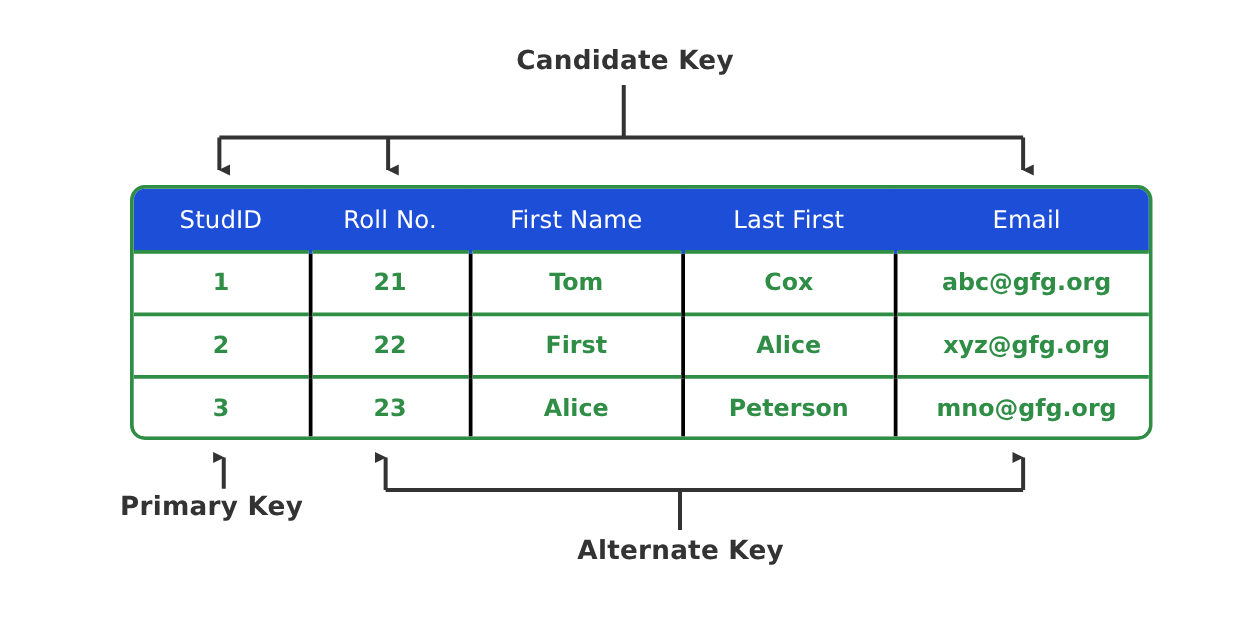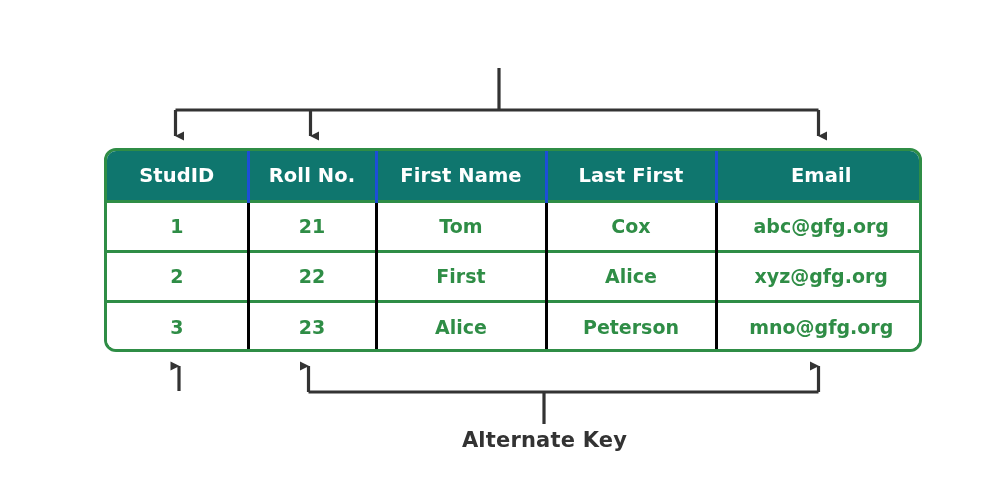--- a/index.html
+++ b/index.html
@@ -84,23 +84,23 @@
     box-sizing: border-box;
   }
   table.db-table tr:first-child th {
     border-top: none;
   }
   table.db-table th:first-child,
   table.db-table td:first-child {
     border-left: none;
   }
   table.db-table thead th {
-    background: #0f766e;
+    background: #1d4ed8;
     color: #ffffff;
-    font-weight: bold;
+    font-weight: normal;
     font-size: 19.5px;
     letter-spacing: 0.1px;
     text-align: center;
   }
   table.db-table thead th.hdr-divider {
     border-left: 3px solid #1d4ed8;
   }
   table.db-table tbody td {
     color: #2f8d46;
     font-weight: bold;
@@ -111,21 +111,23 @@
   .col-rollno   { width: 128px; }
   .col-first    { width: 170px; }
   .col-last     { width: 170px; }
   .col-email    { width: 209px; }
 </style>
 </head>
 <body>
 
 <div id="canvas">
 
-
+  <div class="ann-label" id="candidate-key-label">Candidate Key</div>
+
+  <div class="ann-label" id="primary-key-label">Primary Key</div>
 
   <div class="ann-label" id="alternate-key-label">Alternate Key</div>
 
   <svg id="arrow-layer" viewBox="0 0 1000 500">
     <defs>
       <marker id="arrowDown" markerWidth="10" markerHeight="10" refX="5" refY="9" orient="auto" markerUnits="userSpaceOnUse">
         <path d="M0.6,0.5 L9.4,0.5 L5,9.6 Z" fill="#333333"></path>
       </marker>
       <marker id="arrowUp" markerWidth="10" markerHeight="10" refX="5" refY="9" orient="auto" markerUnits="userSpaceOnUse">
         <path d="M0.6,0.5 L9.4,0.5 L5,9.6 Z" fill="#333333"></path>

